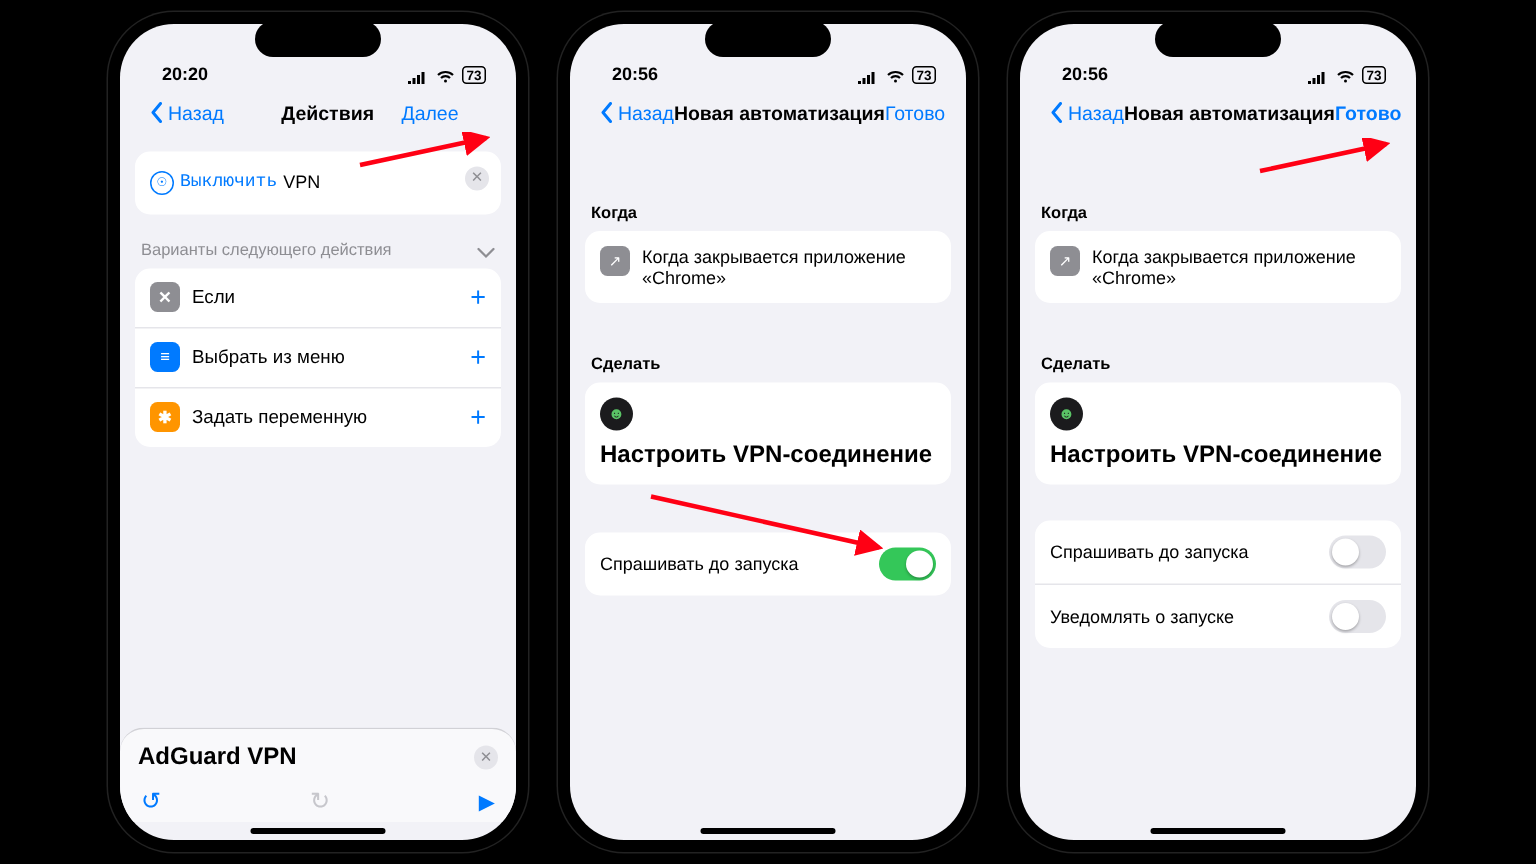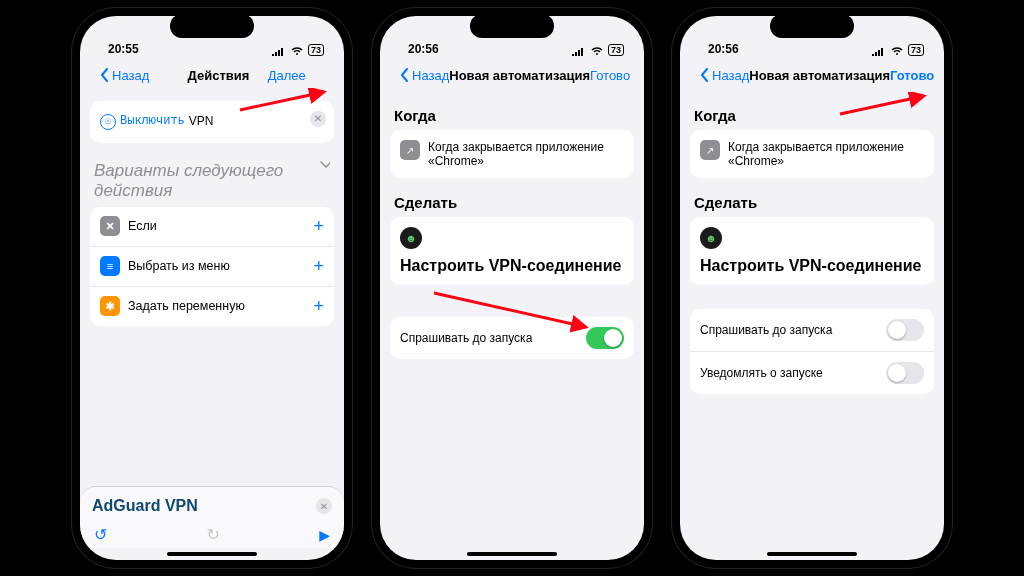--- a/index.html
+++ b/index.html
@@ -88,75 +88,75 @@
   .vpn-icon {
     width: 14px; height:14px; border-radius:50%; background:#fff; border:1px solid #007aff;
     display:inline-flex; align-items:center; justify-content:center; font-size:8px; color:#007aff;
   }
   .blue-text { color: #007aff; font-family: Liberation Mono, monospace; }
   .clear-btn {
     position: absolute; right: 8px; top: 10px; width:16px; height:16px; border-radius:50%;
     background:#e5e5ea; color:#8e8e93; display:flex; align-items:center; justify-content:center; font-size:10px;
   }
   .section-hdr {
-    display:flex; align-items:flex-start; justify-content:space-between;
-    color:#8e8e93; font-size:17px; padding: 8px 4px 6px 4px; font-style: italic;
+    display:flex; align-items:flex-end; justify-content:space-between;
+    color:#8e8e93; font-size:11px; padding: 8px 4px 6px 4px;
   }
   .list {
     background:#fff; border-radius:10px; overflow:hidden;
   }
   .list-row {
     display:flex; align-items:center; padding: 9px 10px; gap:8px;
     border-bottom:.5px solid #e5e5ea; font-size:12.5px;
   }
   .list-row:last-child { border-bottom:none; }
   .row-icon {
     width:20px; height:20px; border-radius:5px; display:flex; align-items:center; justify-content:center;
     color:#fff; font-size:11px; font-weight:600;
   }
   .plus { margin-left:auto; color:#007aff; font-size:18px; font-weight:300; }
-  .sec-title { font-weight:700; font-size:15px; padding: 6px 4px; }
+  .sec-title { font-weight:700; font-size:11px; padding: 6px 4px; margin-top: 29px; }
   .when-row { display:flex; gap:8px; align-items:flex-start; }
   .when-icon { width:20px; height:20px; border-radius:5px; background:#8e8e93; color:#fff; display:flex; align-items:center; justify-content:center; font-size:10px; flex-shrink:0;}
   .do-icon {
     width:22px; height:22px; border-radius:50%; background:#1b1b1d; display:flex; align-items:center; justify-content:center; color:#5ac466; font-size:11px;
   }
   .subtitle-strong { font-weight:700; font-size:16px; margin-top:8px; }
   .toggle-row { display:flex; align-items:center; justify-content:space-between; padding:10px; }
   .toggle {
     width:38px; height:22px; border-radius:12px; background:#e5e5ea; position:relative; transition:.2s;
   }
   .toggle.on { background:#34c759; }
   .knob {
     width:18px; height:18px; border-radius:50%; background:#fff; position:absolute; top:2px; left:2px; box-shadow:0 1px 2px rgba(0,0,0,.3);
   }
   .toggle.on .knob { left:18px; }
   .bottom-panel {
     background:#f9f9fb; border-top:.5px solid #d1d1d6; padding:10px 12px 4px 12px;
     border-radius: 16px 16px 0 0;
   }
   .search-row { display:flex; align-items:center; gap:8px; }
-  .search-text { font-weight:600; font-size:16px; color:#0c4a6e; flex:1; }
+  .search-text { font-weight:600; font-size:16px; color:#000000; flex:1; }
   .bottom-icons { display:flex; align-items:center; justify-content:space-between; margin-top:10px; padding:0 2px;}
   .home-ind {
     width:90px; height:4px; border-radius:3px; background:#000; margin: 4px auto 4px auto;
   }
   .arrow {
     position:absolute; z-index:20;
   }
   .arrow svg { display:block; }
 </style>
 </head>
 <body>
 
 <div class="phone">
   <div class="island"></div>
   <div class="screen">
     <div class="status-bar">
-      <span>20:55</span>
+      <span>20:20</span>
       <span class="status-right">
         <svg width="14" height="10">
             <path d="M0 8h2v2H0zM3 6h2v4H3zM6 4h2v6H6zM9 2h2v8H9z" fill="#000"></path>
           </svg>
         <svg width="14" height="10">
             <path d="M7 9a1 1 0 100-2 1 1 0 000 2zM3.5 5.5a5 5 0 017 0l-1 1a3.6 3.6 0 00-5 0zM1.5 3.5a8 8 0 0111 0l-1 1a6.5 6.5 0 00-9 0z" fill="#000"></path>
           </svg>
         <span style="border:1px solid #000;border-radius:3px;padding:0 2px;font-size:9px;font-weight:600;">73</span>
       </span>
     </div>

